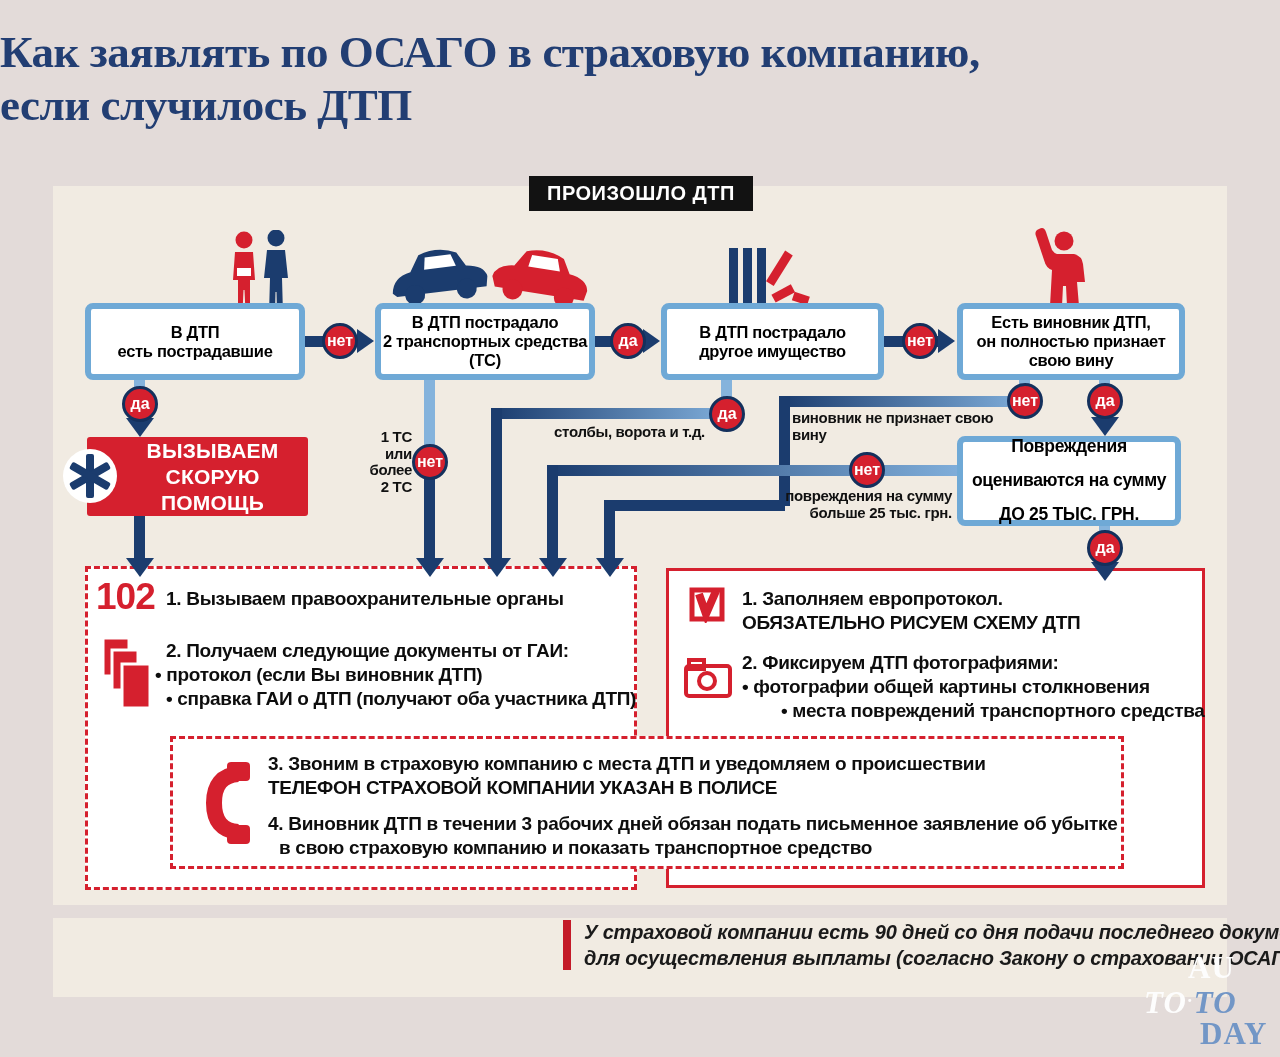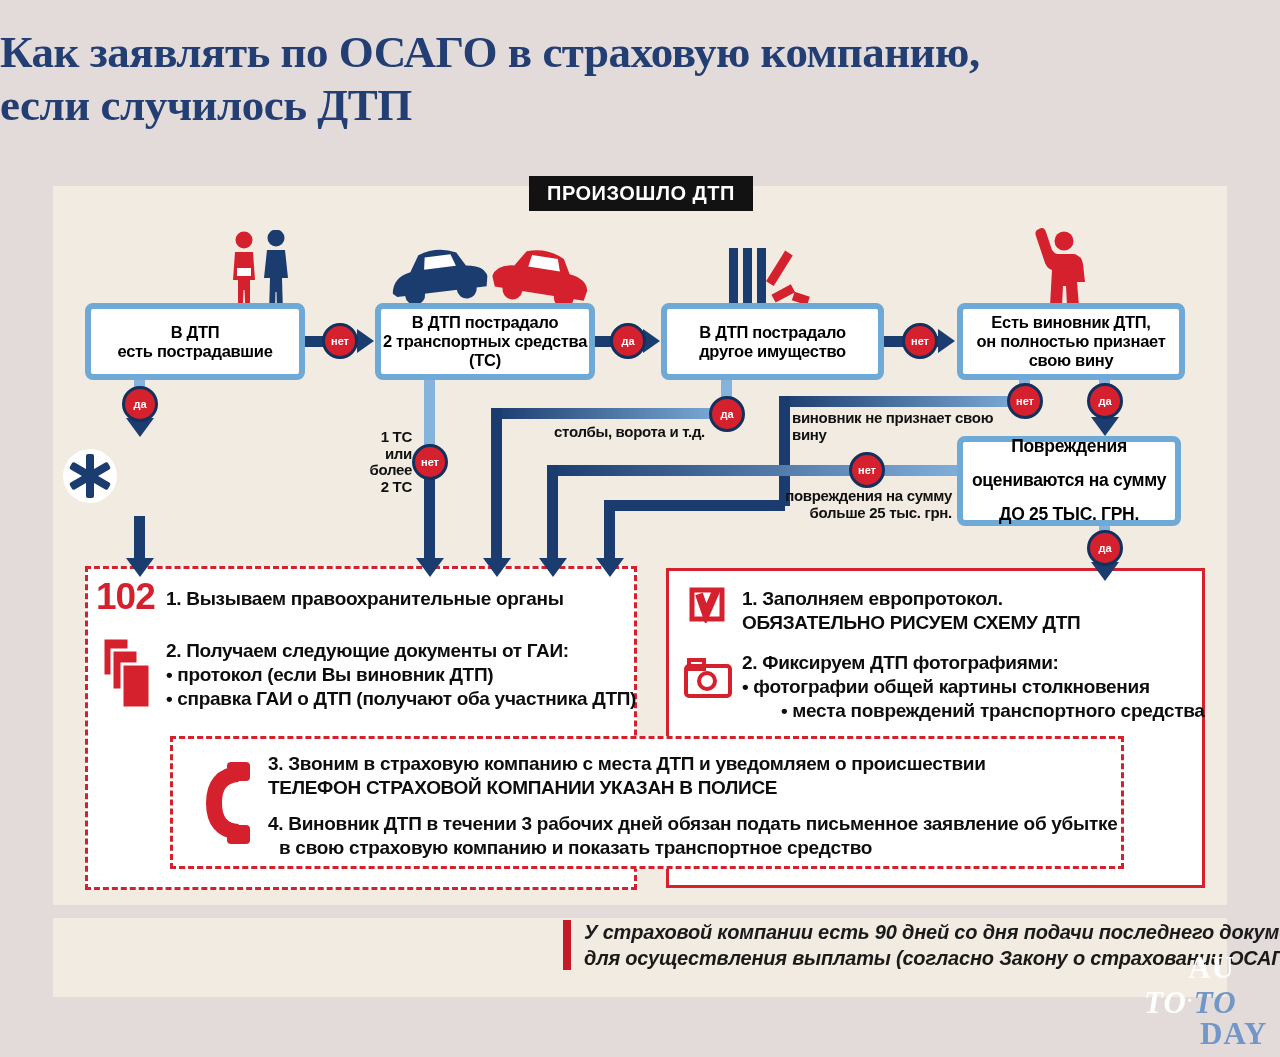--- a/index.html
+++ b/index.html
@@ -13,21 +13,21 @@
          color:#fff;display:flex;align-items:center;justify-content:center;font-weight:700;
          font-size:20px;letter-spacing:0.5px;z-index:6;}
   .flowbox{position:absolute;background:#fff;border:6px solid #6fa9d6;border-radius:8px;
          display:flex;flex-direction:column;align-items:center;justify-content:center;
          font-weight:700;font-size:16.5px;line-height:1.14;letter-spacing:-0.3px;color:#000;
          text-align:center;box-sizing:border-box;z-index:3;}
   .redbox{position:absolute;background:#d5202e;color:#fff;border-radius:3px;
          display:flex;flex-direction:column;align-items:center;justify-content:center;
          font-weight:700;font-size:21px;line-height:26px;letter-spacing:0.2px;text-align:center;z-index:3;}
   .badge{position:absolute;width:36px;height:36px;border-radius:50%;background:#d5202e;
-         border:3px solid #14305c;color:#fff;font-size:11px;font-weight:700;
+         border:3px solid #14305c;color:#fff;font-size:16px;font-weight:700;
          display:flex;align-items:center;justify-content:center;transform:translate(-50%,-50%);
          box-sizing:border-box;z-index:7;}
   .vline,.hline{position:absolute;background:#1b3c6e;z-index:4;}
   .vline{width:11px;} .hline{height:11px;}
   .lb{background:#85b3dc;}
   .grad-r{background:linear-gradient(90deg,#1b3c6e 0%,#7fadd9 100%);}
   .ah-down{position:absolute;width:0;height:0;border-left:14px solid transparent;
          border-right:14px solid transparent;border-top:19px solid #1b3c6e;
          transform:translateX(-50%);z-index:5;}
   .ah-right{position:absolute;width:0;height:0;border-top:12px solid transparent;
@@ -129,20 +129,24 @@
   <div class="ah-right" style="left:643px;top:329px;"></div>
   <div class="badge" style="left:628px;top:341px;">да</div>
 
   <div class="hline" style="left:884px;top:336px;width:54px;"></div>
   <div class="ah-right" style="left:938px;top:329px;"></div>
   <div class="badge" style="left:920px;top:341px;">нет</div>
 
   <div class="vline lb" style="left:134px;top:380px;height:12px;"></div>
   <div class="badge" style="left:140px;top:404px;">да</div>
   <div class="ah-down" style="left:140px;top:418px;"></div>
+  <div class="redbox" style="left:87px;top:437px;width:221px;height:79px;padding-left:30px;box-sizing:border-box;">
+    <div>ВЫЗЫВАЕМ</div>
+    <div>СКОРУЮ ПОМОЩЬ</div>
+  </div>
   <svg class="icon-hi" style="left:61px;top:447px;" width="58" height="58" viewBox="0 0 58 58">
     <circle cx="29" cy="29" r="27" fill="#fff"></circle>
     <g fill="#1b3c6e">
       <rect x="25" y="7" width="8" height="44" rx="2"></rect>
       <rect x="25" y="7" width="8" height="44" rx="2" transform="rotate(60 29 29)"></rect>
       <rect x="25" y="7" width="8" height="44" rx="2" transform="rotate(120 29 29)"></rect>
     </g>
   </svg>
   <div class="vline" style="left:134px;top:516px;height:44px;"></div>
   <div class="ah-down" style="left:140px;top:558px;"></div>
@@ -201,21 +205,21 @@
   <div id="police-number">102</div>
   <svg class="icon-hi" style="left:101px;top:636px;" width="64" height="78" viewBox="0 0 64 78">
     <g fill="#d5202e" stroke="#fff" stroke-width="3">
       <rect x="2" y="2" width="26" height="38"></rect>
       <rect x="11" y="14" width="26" height="40"></rect>
       <rect x="21" y="28" width="28" height="44"></rect>
     </g>
   </svg>
   <div class="item" style="left:166px;top:587px;">1. Вызываем правоохранительные органы</div>
   <div class="item" style="left:166px;top:639px;">2.  Получаем следующие документы от ГАИ:</div>
-  <div class="item" style="left:166px;top:663px;">• протокол (если Вы виновник ДТП)</div>
+  <div class="item" style="left:155px;top:663px;">• протокол (если Вы виновник ДТП)</div>
   <div class="item" style="left:166px;top:687px;">• справка ГАИ о ДТП (получают оба участника ДТП)</div>
 
   <div class="bigbox solid-red" style="left:666px;top:568px;width:539px;height:320px;"></div>
   <svg class="icon-hi" style="left:688px;top:585px;" width="38" height="38" viewBox="0 0 38 38">
     <rect x="4" y="5" width="30" height="29" fill="none" stroke="#d5202e" stroke-width="5"></rect>
     <path d="M11 9 L18 29 L28 6" fill="none" stroke="#d5202e" stroke-width="8" stroke-linejoin="miter"></path>
   </svg>
   <div class="item" style="left:742px;top:587px;">1. Заполняем европротокол.</div>
   <div class="item" style="left:742px;top:611px;">ОБЯЗАТЕЛЬНО РИСУЕМ СХЕМУ ДТП</div>
   <svg class="icon-hi" style="left:684px;top:658px;" width="48" height="40" viewBox="0 0 48 40">

